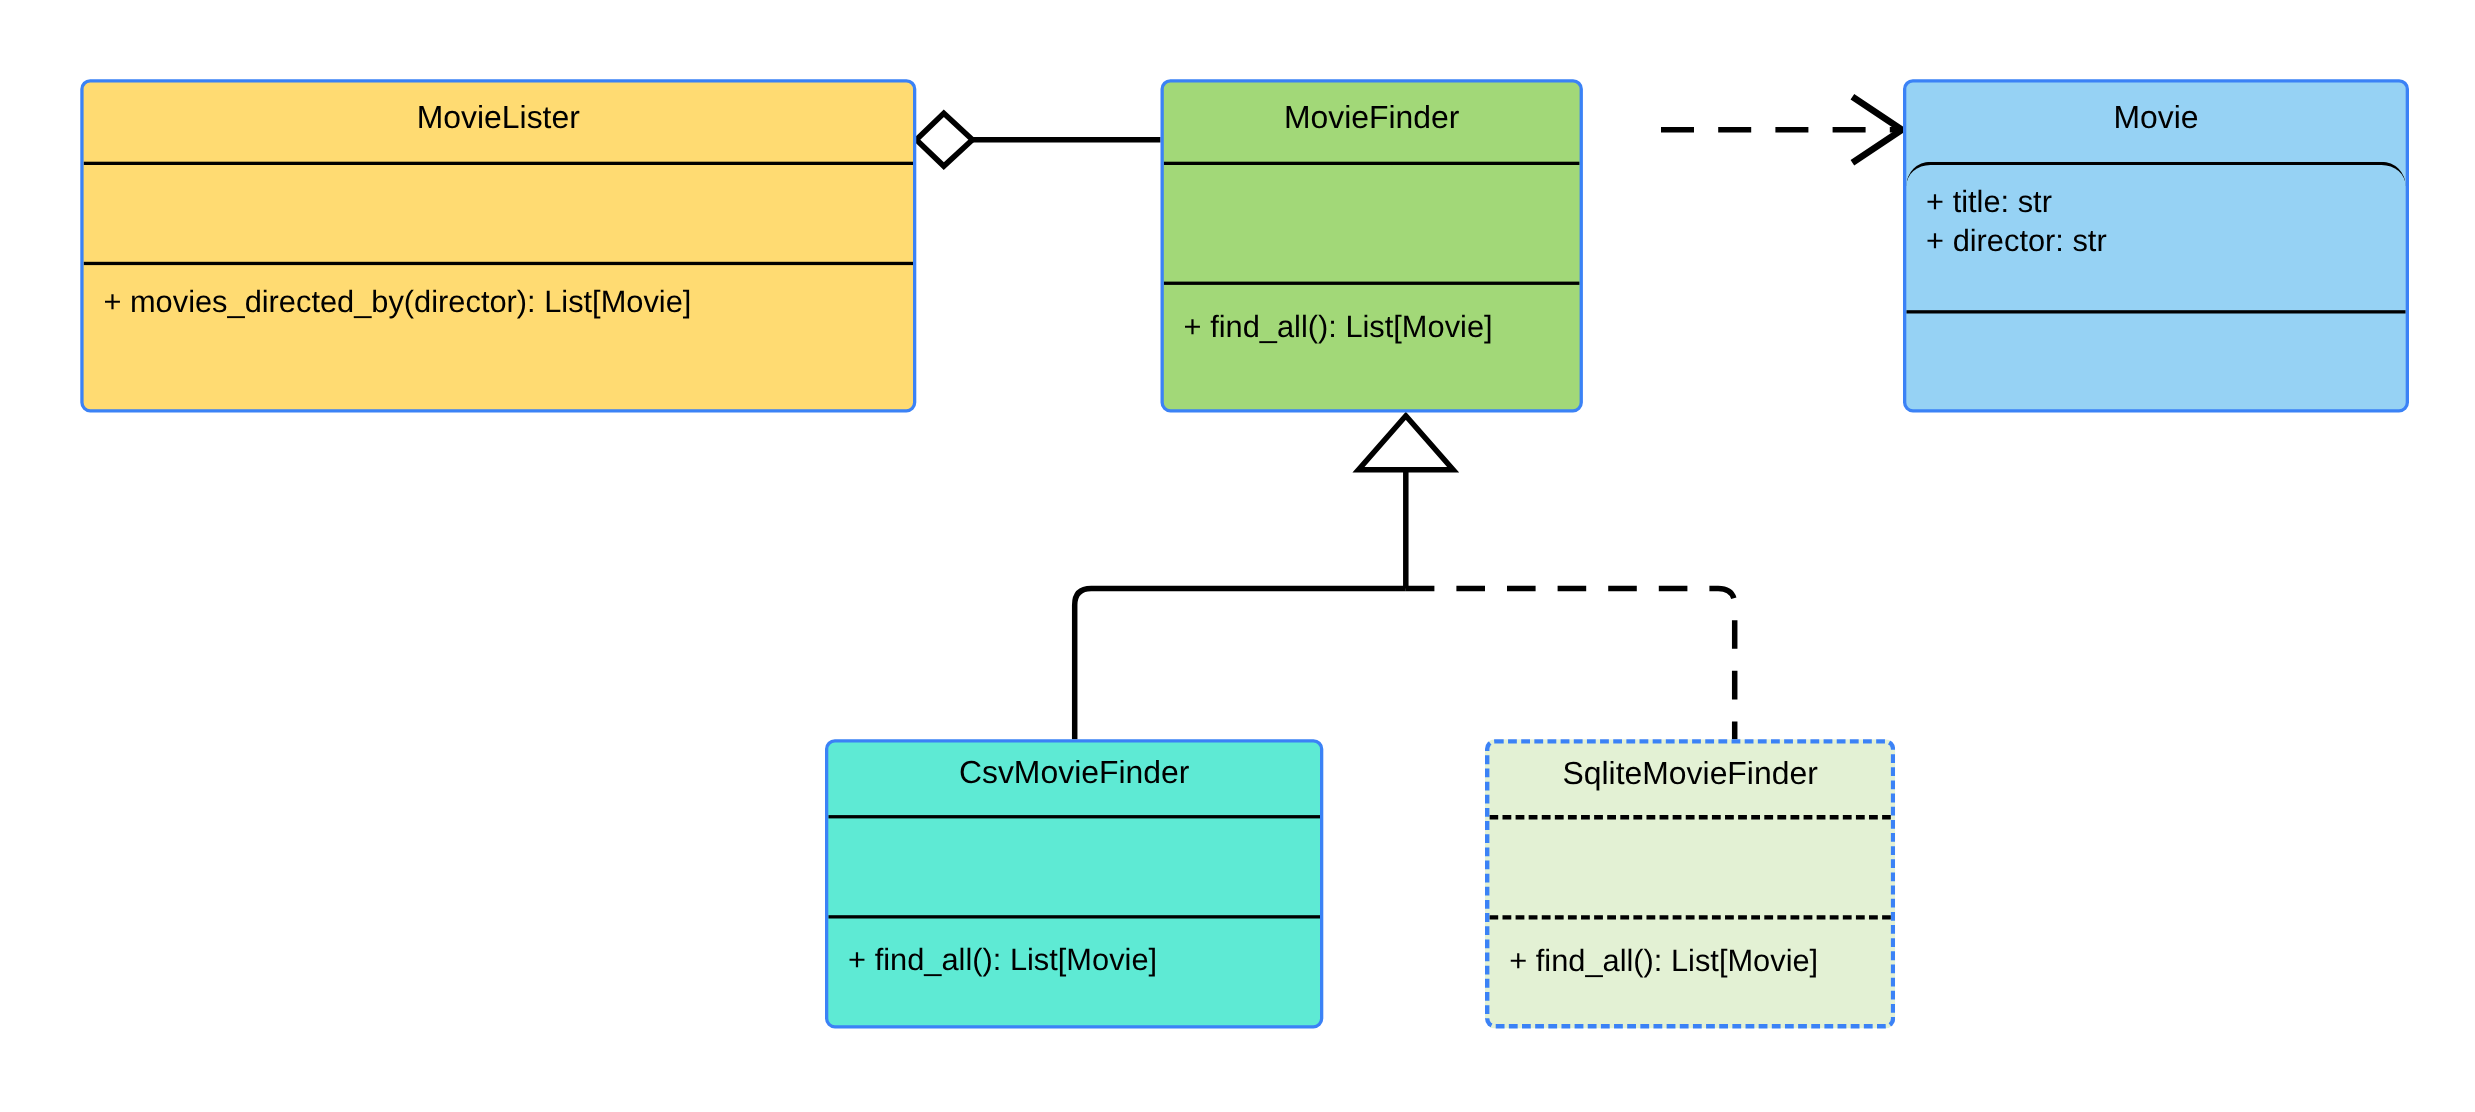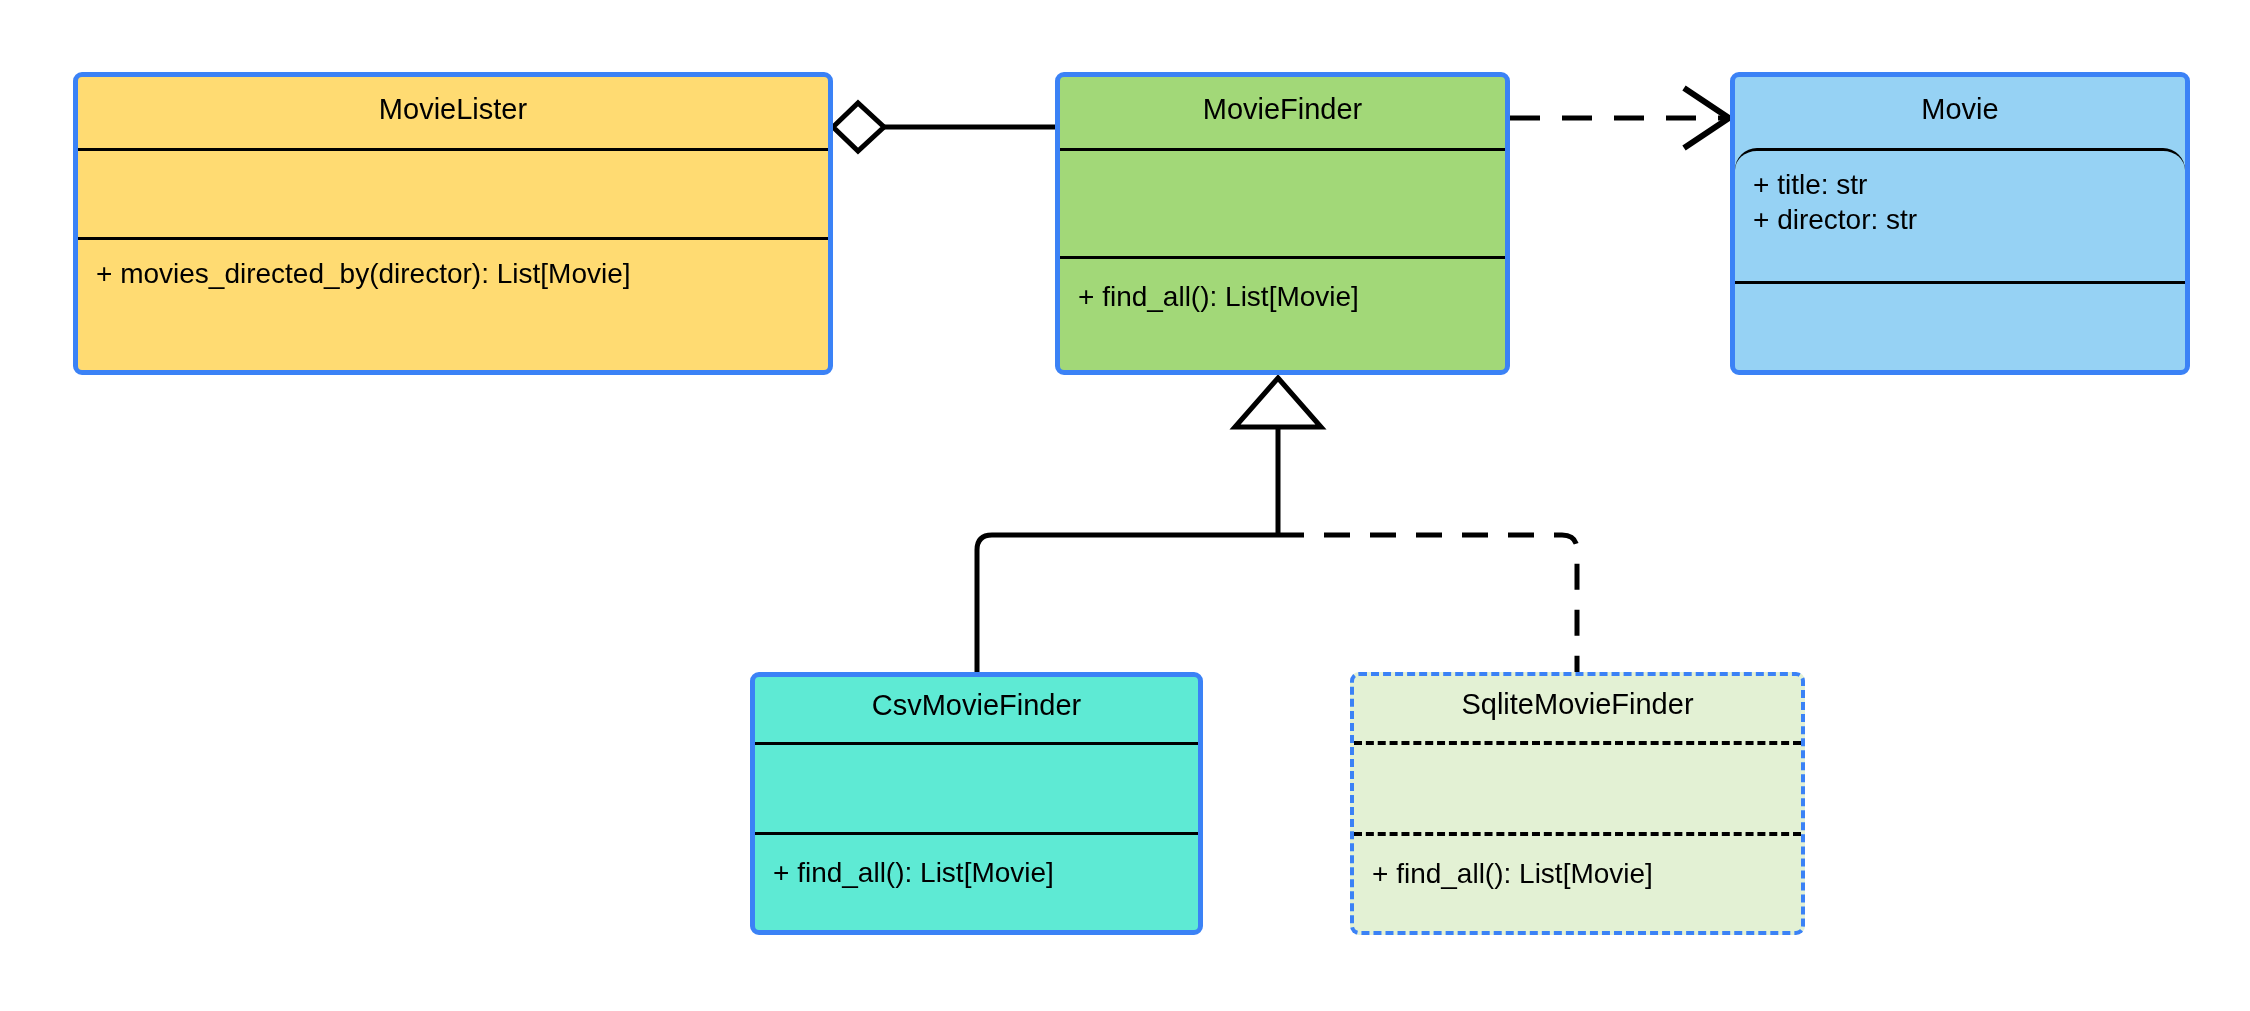--- a/index.html
+++ b/index.html
@@ -21,21 +21,21 @@
     position: absolute;
     left: 0;
     top: 0;
     width: 2250px;
     height: 1011px;
     pointer-events: none;
   }
   .uml-class {
     position: absolute;
     box-sizing: border-box;
-    border: 5px solid #3b82f6;
+    border: 3px solid #3b82f6;
     border-radius: 9px;
     display: flex;
     flex-direction: column;
     overflow: hidden;
   }
   .uml-class.dashed {
     border-style: dashed;
     border-width: 4px;
   }
   .compartment {
@@ -97,21 +97,21 @@
   </svg>
 
   <div class="uml-class" style="left:73px; top:72px; width:760px; height:303px; background:#FFDB72;">
     <div class="compartment class-name" style="height:73px;">MovieLister</div>
     <div class="compartment divider" style="height:93px;"></div>
     <div class="compartment divider member-list" style="height:137px;">
       <div class="member">+ movies_directed_by(director): List[Movie]</div>
     </div>
   </div>
 
-  <div class="uml-class" style="left:1055px; top:72px; width:455px; height:303px; background:#A2D878;justify-content:center;">
+  <div class="uml-class" style="left:1055px; top:72px; width:384px; height:303px; background:#A2D878;justify-content:center;">
     <div class="compartment class-name" style="height:73px;">MovieFinder</div>
     <div class="compartment divider" style="height:112px;"></div>
     <div class="compartment divider member-list tight" style="height:118px;">
       <div class="member">+ find_all(): List[Movie]</div>
     </div>
   </div>
 
   <div class="uml-class" style="left:1730px; top:72px; width:460px; height:303px; background:#96D2F4;">
     <div class="compartment class-name" style="height:73px;border-radius:16px;">Movie</div>
     <div class="compartment divider member-list" style="height:138px;border-radius:22px;">
@@ -122,21 +122,21 @@
   </div>
 
   <div class="uml-class" style="left:750px; top:672px; width:453px; height:263px; background:#5eead4;">
     <div class="compartment class-name" style="height:67px; padding-top:14px;">CsvMovieFinder</div>
     <div class="compartment divider" style="height:94px;"></div>
     <div class="compartment divider member-list tight" style="height:102px;">
       <div class="member">+ find_all(): List[Movie]</div>
     </div>
   </div>
 
-  <div class="uml-class dashed" style="left:1350px; top:672px; width:455px; height:263px; background:#E3F1D4;">
+  <div class="uml-class dashed" style="left:1350px; top:672px; width:373px; height:263px; background:#E3F1D4;">
     <div class="compartment class-name" style="height:67px; padding-top:14px;">SqliteMovieFinder</div>
     <div class="compartment divider" style="height:94px;"></div>
     <div class="compartment divider member-list tight" style="height:102px;">
       <div class="member">+ find_all(): List[Movie]</div>
     </div>
   </div>
 
 </div>
 
 </body></html>

